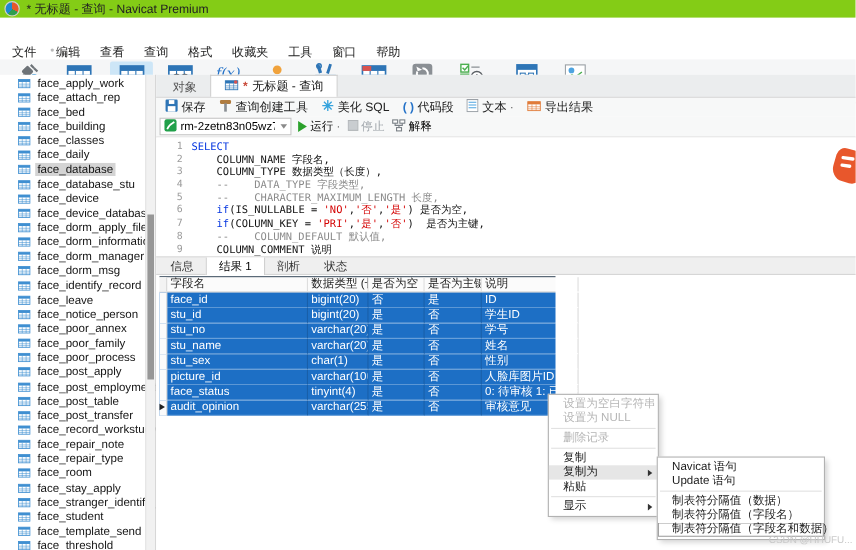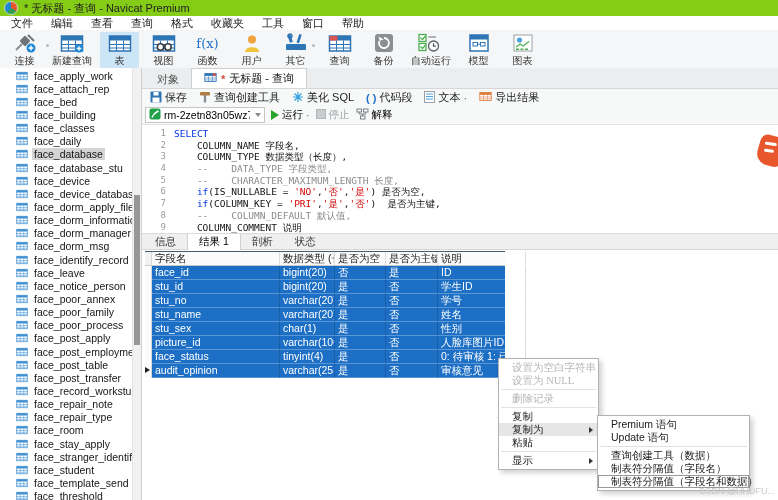--- a/index.html
+++ b/index.html
@@ -5,21 +5,21 @@
   html,body{margin:0;padding:0;}
   body{font-family:"Liberation Sans","DejaVu Sans",sans-serif;background:#fff;}
   .app{position:relative;width:778px;height:500px;overflow:hidden;background:#fff;border-bottom:1px solid #eee;}
 
   
   .titlebar{height:16px;display:flex;align-items:center;padding-left:4px;background:#84cc16;}
   .logo{width:12px;height:12px;border-radius:50%;background:conic-gradient(#e8572c 0 120deg,#2e9e4f 120deg 220deg,#1e88d2 220deg 360deg);border:1px solid #d0d0d0;}
   .title-text{font-size:11px;color:#222;margin-left:6px;}
 
   
-  .menubar{height:14px;display:flex;align-items:center;background:#fff;font-size:11px;color:#222;padding-left:2px;}
+  .menubar{height:14px;display:flex;align-items:center;background:#fff;font-size:11px;color:#222;padding-left:2px;margin-top:24px;}
   .menu-item{padding:0 9px;}
 
   
   .toolbar{height:37px;background:#f5f6f7;border-bottom:1px solid #d9d9d9;display:flex;align-items:flex-start;padding:2px 0 0 5px;gap:5px;}
   .tool{display:flex;flex-direction:column;align-items:center;min-width:33px;padding:1px 3px 0 3px;border-radius:2px;}
   .tool.active{background:#cde6f7;}
   .ticon{height:20px;display:flex;align-items:center;justify-content:center;}
   .tlabel{font-size:10px;color:#333;margin-top:1px;white-space:nowrap;}
 
   
@@ -74,21 +74,21 @@
   .g-header{display:flex;height:13px;line-height:13px;border-top:1px solid #4a5a6a;border-bottom:1px solid #c9c9c9;background:#fbfbfb;color:#222;}
   .g-header .g-cell{border-right:1px solid #dedede;padding-left:3px;white-space:nowrap;overflow:hidden;}
   .g-gutter{width:6px;flex:0 0 6px;background:#f3f3f3;border-right:1px solid #d9d9d9;position:relative;}
   .g-row{display:flex;height:14px;line-height:13.4px;background:#1d6fc5;color:#fff;}
   .g-row .g-gutter{background:#fbfbfb;}
   .g-row .g-cell{border-right:1px solid rgba(0,0,0,.14);border-bottom:1px solid rgba(255,255,255,.28);padding-left:3px;white-space:nowrap;overflow:hidden;}
   .rowmark{position:absolute;left:0px;top:3px;width:0;height:0;border-top:3.5px solid transparent;border-bottom:3.5px solid transparent;border-left:5px solid #222;}
 
   
   .ctxmenu{position:absolute;background:#fff;border:1px solid #b2b2b2;box-shadow:3px 3px 5px rgba(0,0,0,.18);padding:2px 0;font-size:10.5px;z-index:6;}
-  .cm-main{left:498px;top:358px;width:99px;font-family:Liberation Serif, serif;}
+  .cm-main{left:498px;top:358px;width:99px;}
   .cm-sub{left:597px;top:415px;width:151px;z-index:7;}
   .mi{height:13px;line-height:13px;padding-left:13px;color:#1a1a1a;position:relative;white-space:nowrap;}
   .mi.disabled{color:#b5b5b5;}
   .mi.hl{background:#e6e6e6;}
   .mi.hlbox{box-shadow:inset 0 0 0 1px #999;}
   .msep{height:1px;background:#e2e2e2;margin:2px 2px;}
   .mi .arrow{position:absolute;right:5px;top:3.5px;width:0;height:0;border-top:3px solid transparent;border-bottom:3px solid transparent;border-left:4px solid #333;}
 
   
   .watermark{position:absolute;right:3px;top:486px;font-size:9px;color:#c9c9c9;z-index:8;}
@@ -172,21 +172,21 @@
             <line x1="15.5" y1="6.5" x2="15.5" y2="17" stroke="#2e75b6"></line>
             <circle cx="8.5" cy="13" r="3.2" fill="#fff" stroke="#3a3f44" stroke-width="1.6"></circle>
             <circle cx="16" cy="13" r="3.2" fill="#fff" stroke="#3a3f44" stroke-width="1.6"></circle>
             <line x1="11.7" y1="13" x2="12.8" y2="13" stroke="#3a3f44" stroke-width="1.4"></line>
           </svg>
         </div>
         <div class="tlabel">视图</div>
       </div>
       <div class="tool">
         <div class="ticon">
-          <span style="font-family:'DejaVu Serif',serif;color:#2472c8;font-size:13px;">f(x)</span>
+          <span style="font-family:'DejaVu Serif',serif;font-style:italic;color:#2472c8;font-size:13px;">f(x)</span>
         </div>
         <div class="tlabel">函数</div>
       </div>
       <div class="tool">
         <div class="ticon">
           <svg width="20" height="20">
             <circle cx="10" cy="6.5" r="4" fill="#f0a23c"></circle>
             <path d="M3 19 C3 12.5 17 12.5 17 19 Z" fill="#f2c23a"></path>
           </svg>
         </div>
@@ -942,23 +942,23 @@
       <div class="msep"></div>
       <div class="mi disabled">删除记录</div>
       <div class="msep"></div>
       <div class="mi">复制</div>
       <div class="mi hl">复制为<span class="arrow"></span></div>
       <div class="mi">粘贴</div>
       <div class="msep"></div>
       <div class="mi">显示<span class="arrow"></span></div>
     </div>
   <div class="ctxmenu cm-sub" id="submenu">
-      <div class="mi">Premium 语句</div>
+      <div class="mi">Navicat 语句</div>
       <div class="mi">Update 语句</div>
       <div class="msep"></div>
-      <div class="mi">查询创建工具（数据）</div>
+      <div class="mi">制表符分隔值（数据）</div>
       <div class="mi">制表符分隔值（字段名）</div>
       <div class="mi hlbox">制表符分隔值（字段名和数据）</div>
     </div>
 
   <div class="watermark">CSDN @HHUFU...</div>
   <div class="blob"></div>
 </div>
 
 </body></html>

